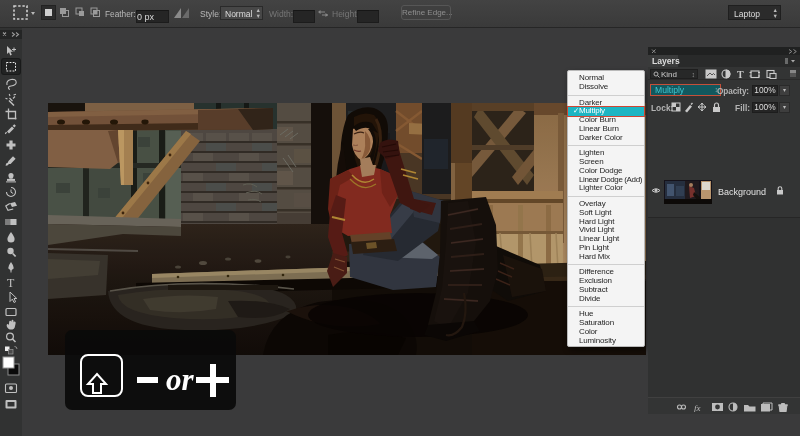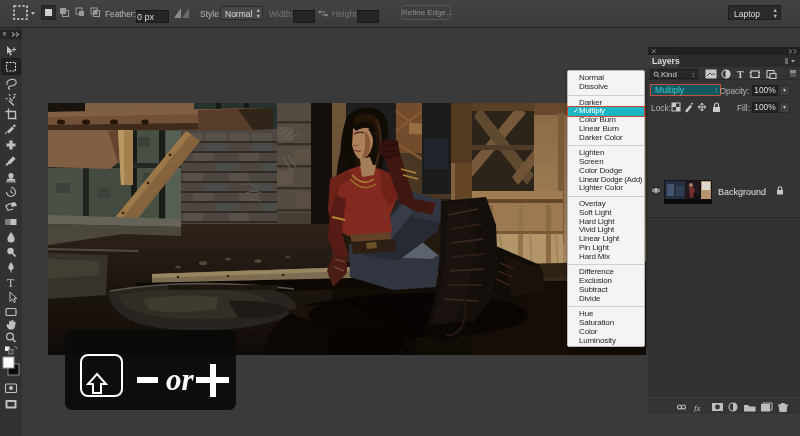--- a/index.html
+++ b/index.html
@@ -30,21 +30,21 @@
   
   #menu{position:absolute;left:567px;top:70px;width:78px;height:277px;background:#f4f4f4;
     border:1px solid #b9b9b9;border-radius:2px;box-shadow:2px 3px 6px rgba(0,0,0,.45);box-sizing:border-box;
     padding-top:3px;}
   #menu .mi{height:8.75px;line-height:8.9px;font-size:8px;color:#1f1f1f;padding-left:11px;white-space:nowrap;letter-spacing:-0.15px;}
   #menu .sep{height:1px;background:#cfcfcf;margin:3px 0 3px 0;}
   #menu .sel{background:#1cb5c3;color:#fff;position:relative;outline:1px solid #cf4634;}
   #menu .sel:before{content:"✓";position:absolute;left:5px;top:0;font-size:7.5px;color:#fff;}
   
   #panel{position:absolute;left:648px;top:47px;width:152px;height:367px;background:#333434;}
-  .prow-lbl{font-size:9px;color:#b4b4b4;}
+  .prow-lbl{font-size:9px;color:#b4b4b4;font-weight:bold;}
 </style>
 </head>
 <body>
 
 <div id="optbar">
   <svg class="abs" style="left:12px;top:5px" width="24" height="17" viewBox="0 0 24 17">
     <rect x="2" y="1" width="13" height="13" fill="none" stroke="#cfcfcf" stroke-width="1.6" stroke-dasharray="2.4 1.8"></rect>
     <path d="M19 7 l4 0 -2 3 z" fill="#b8b8b8"></path>
   </svg>
 

